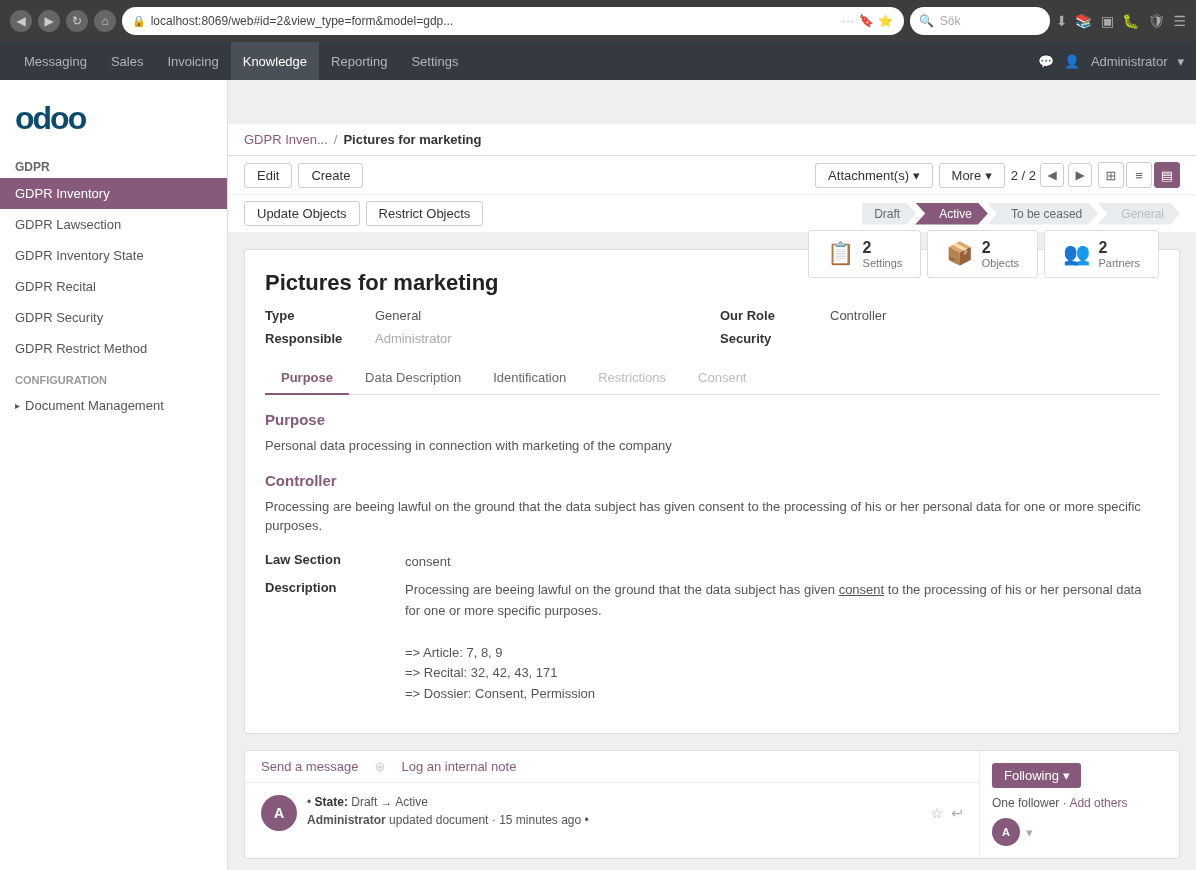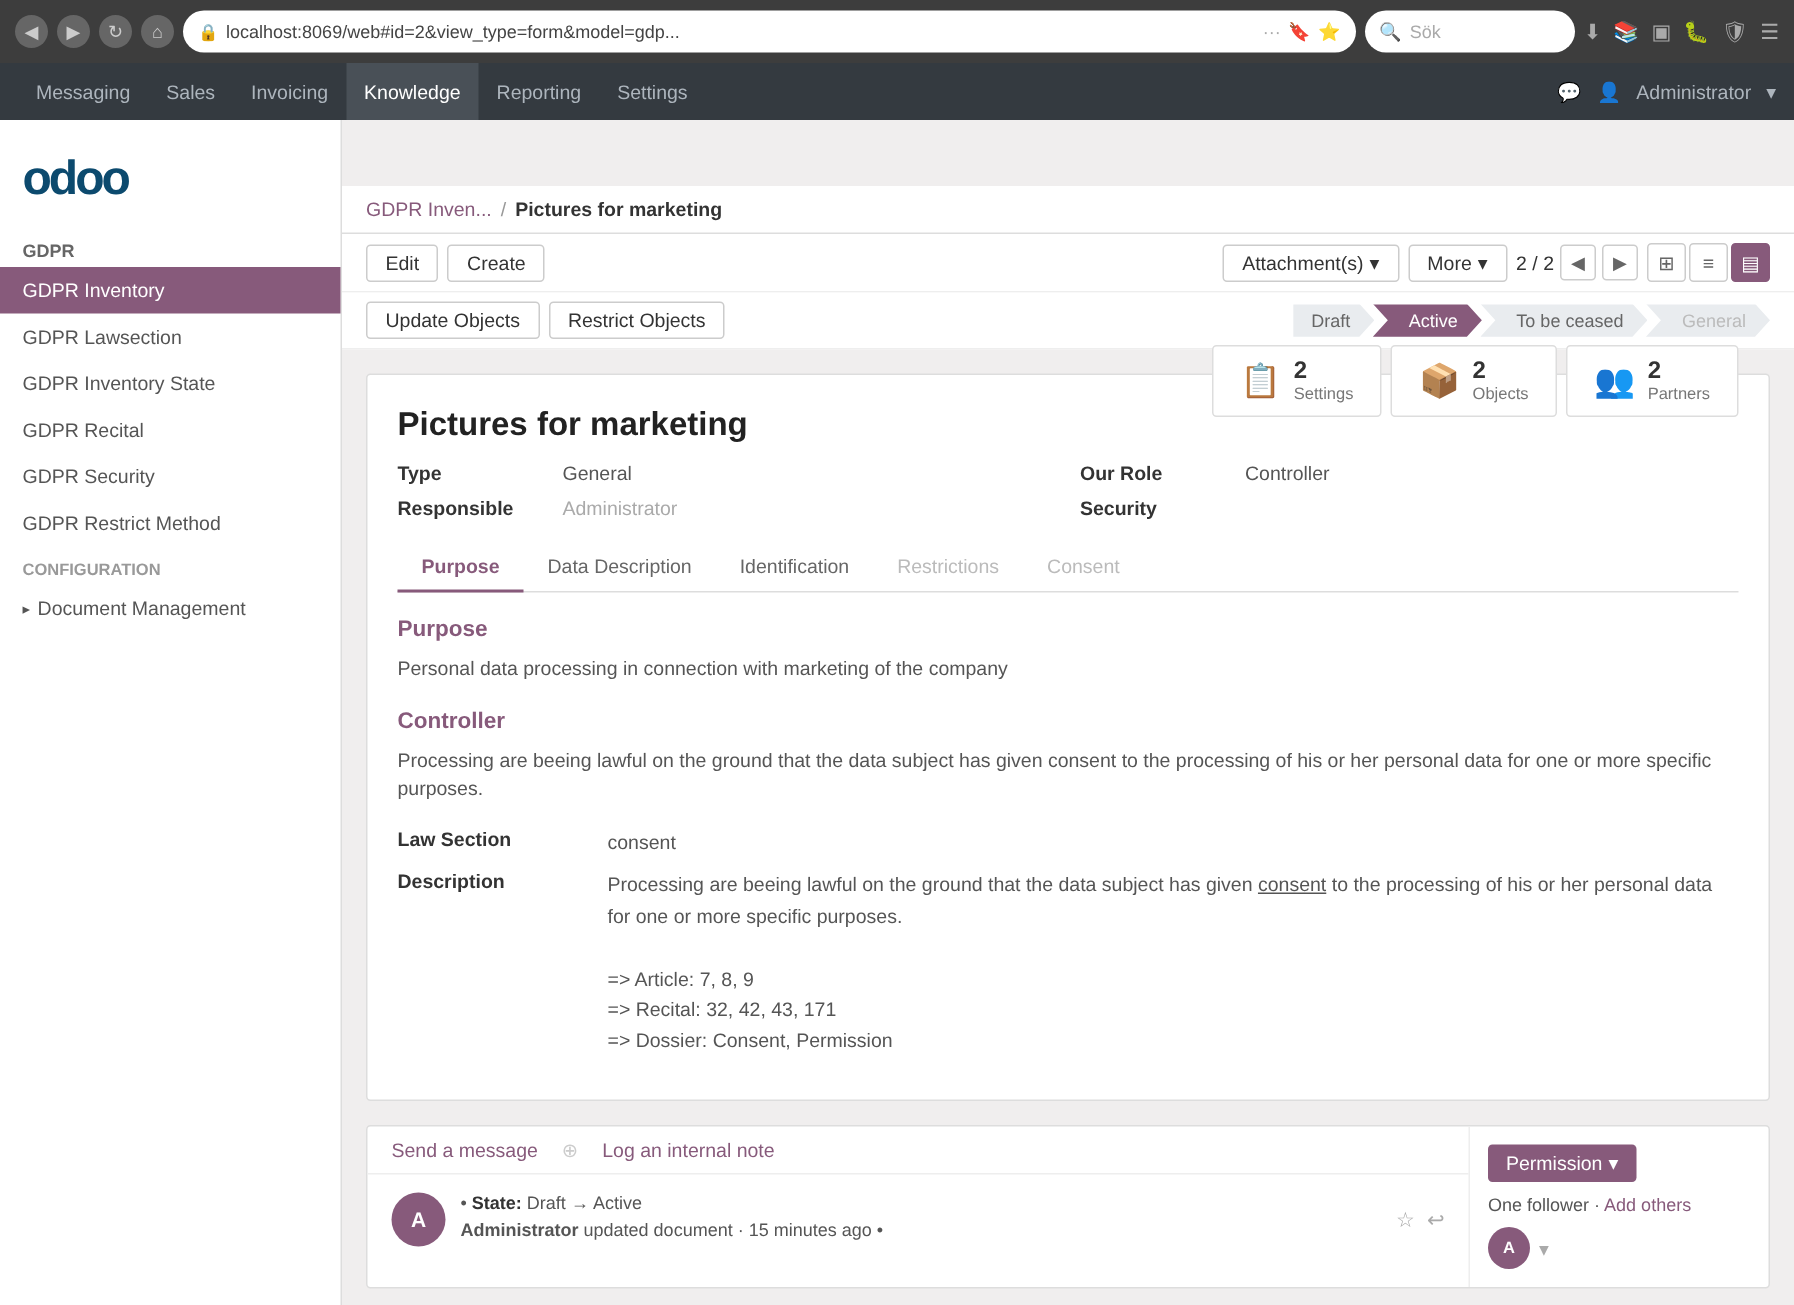--- a/index.html
+++ b/index.html
@@ -664,21 +664,21 @@
             </div>
             <div class="message-icons">
               <span class="msg-icon">☆</span>
               <span class="msg-icon">↩</span>
             </div>
           </div>
         </div>
         <div class="chatter-right">
           <div style="display:flex;gap:4px;align-items:center;margin-bottom:8px;">
             <button class="following-btn">
-              <span>Permission</span>
+              <span>Following</span>
               <span>▾</span>
             </button>
           </div>
           <div class="followers-line">
             <span>One follower</span>
             <span> · </span>
             <a>Add others</a>
           </div>
           <div style="margin-top:8px;display:flex;align-items:center;gap:6px;">
             <div class="avatar-circle" style="width:28px;height:28px;font-size:11px;">A</div>

